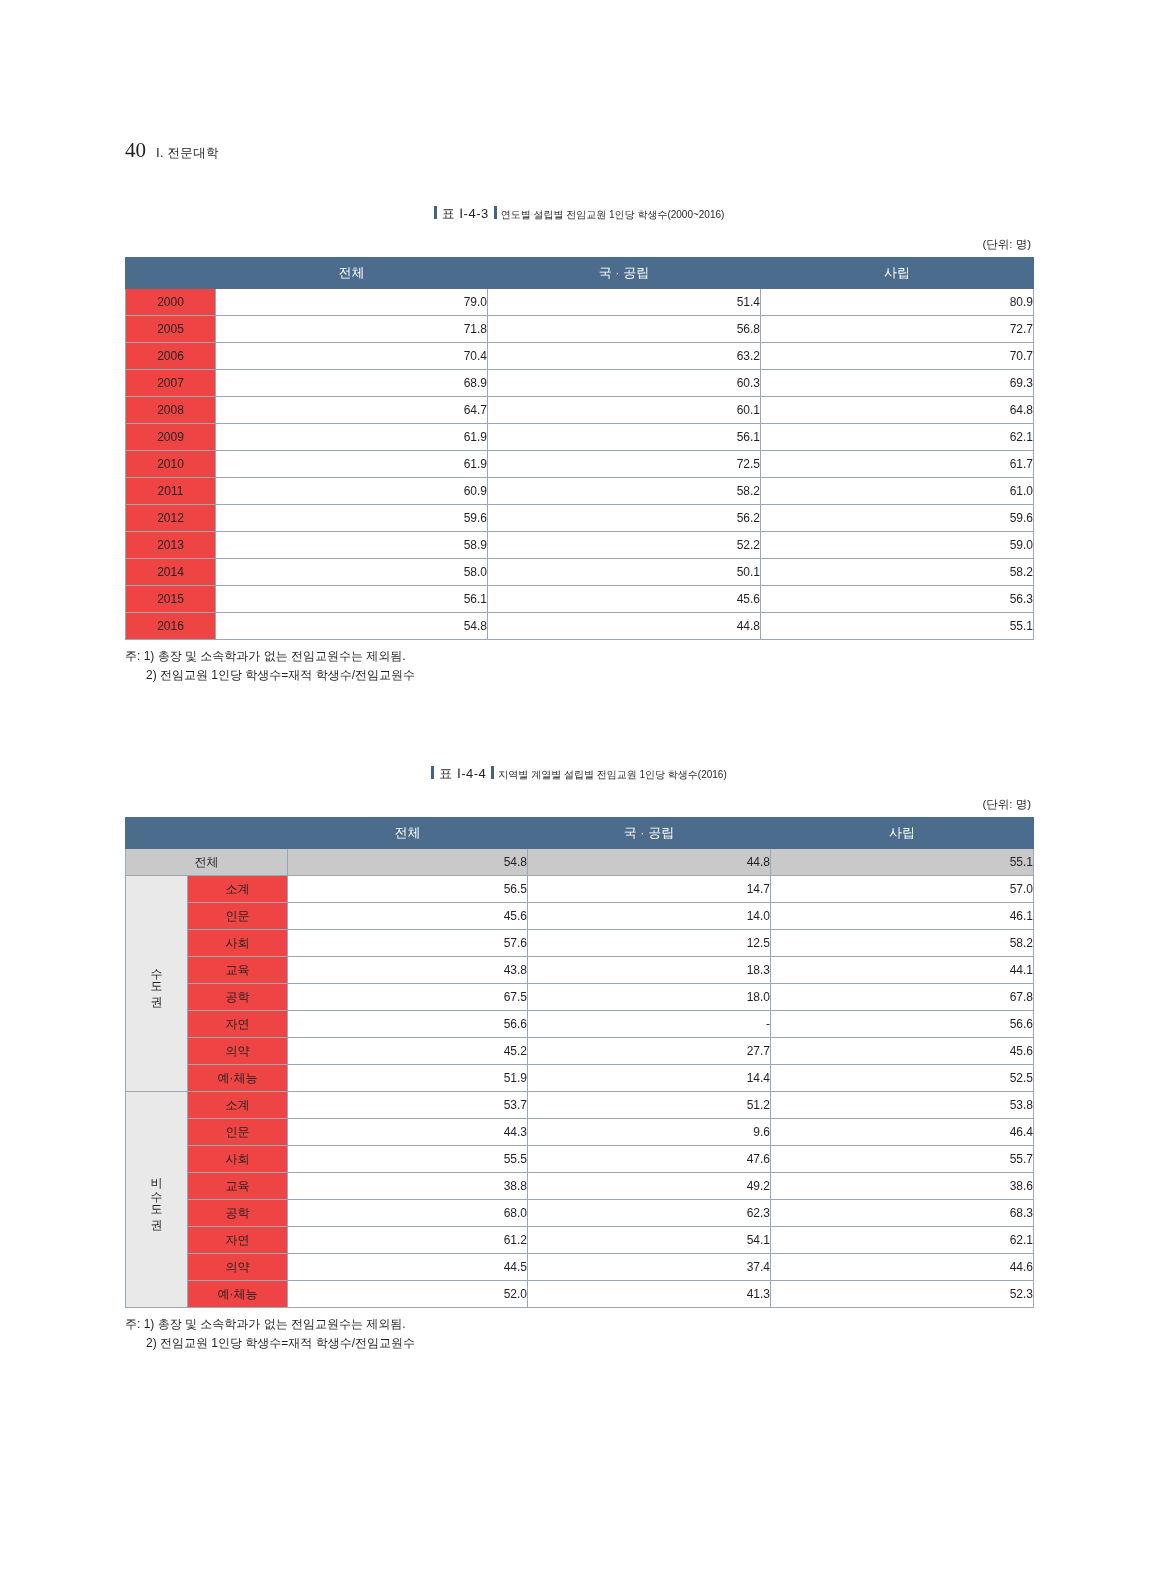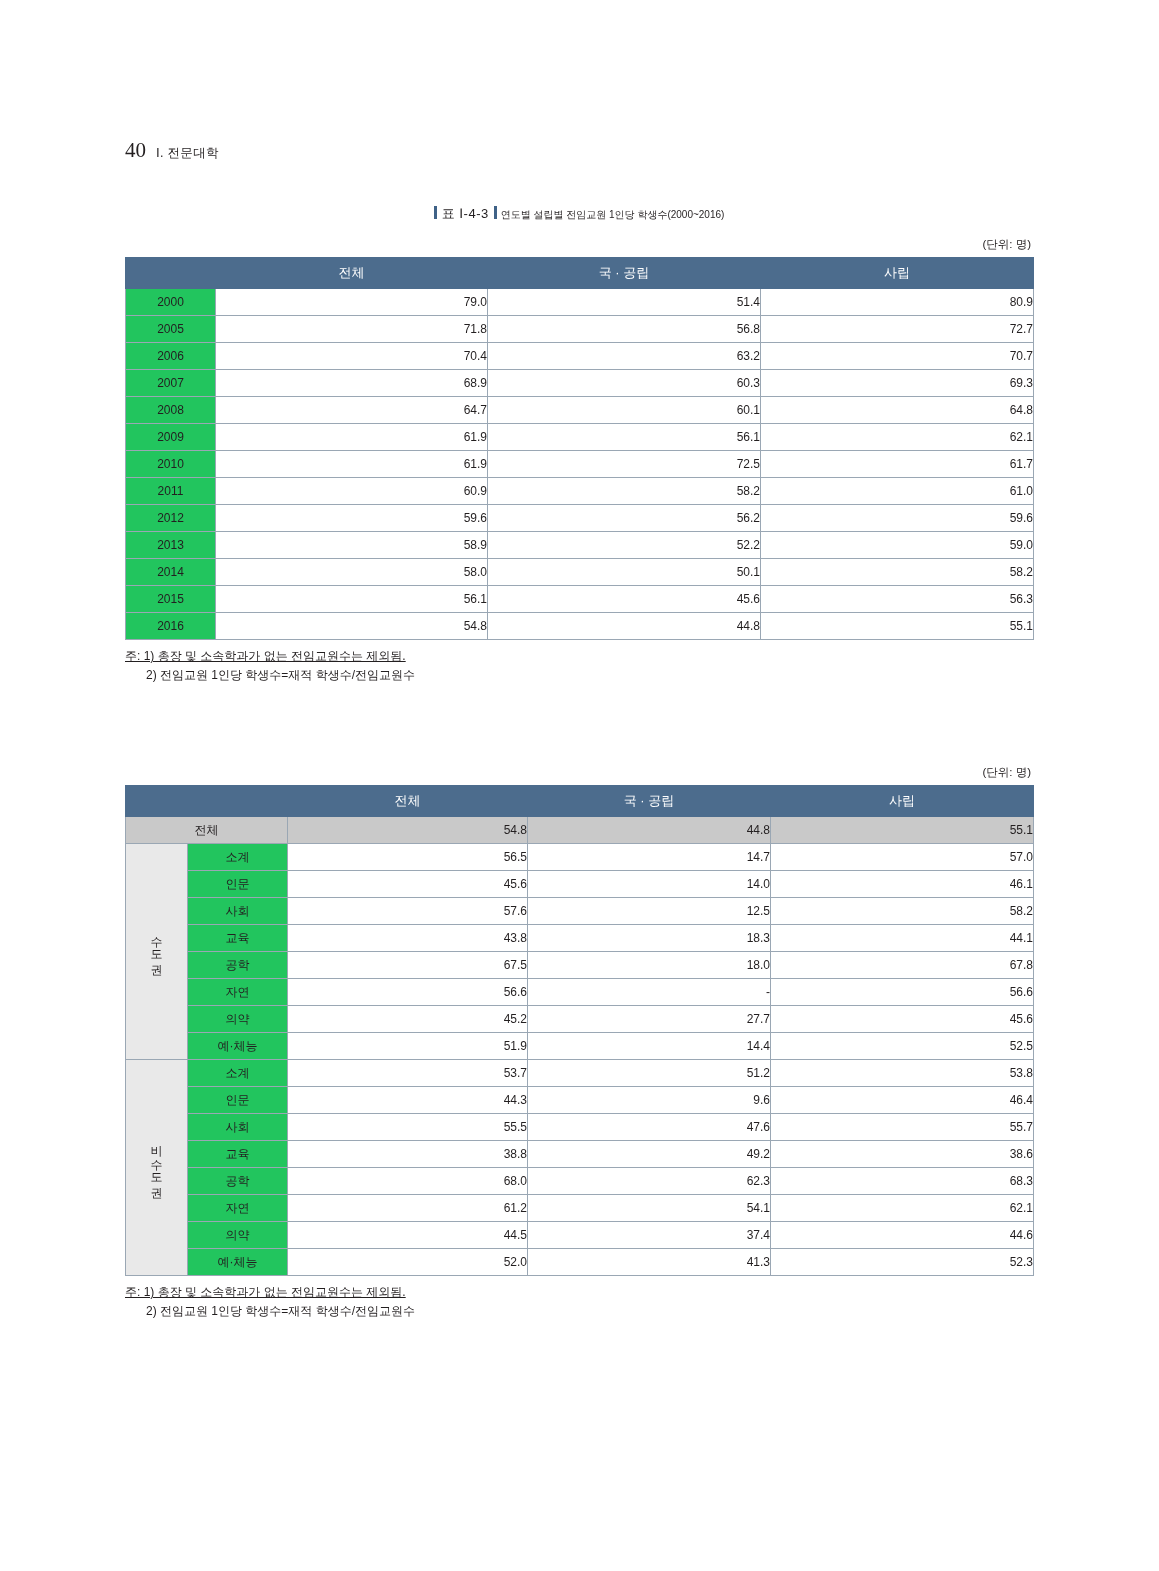--- a/index.html
+++ b/index.html
@@ -105,21 +105,21 @@
     font-size: 13px;
     text-align: center;
     border: 1px solid #4c6c8d;
     height: 31px;
   }
   table.data thead th.firstcol {
     background: #4c6c8d;
     border: 1px solid #4c6c8d;
   }
   td.rowhead {
-    background: #22c55e;
+    background: #ef4444;
     text-align: center;
     font-size: 12.5px;
   }
   td.num {
     text-align: right;
     padding-right: 11px;
     font-size: 12.5px;
   }
   td.total-row {
     background: #c9c9c9;
@@ -140,21 +140,21 @@
   }
   .notes {
     margin-top: 7px;
     font-size: 12px;
     line-height: 1.55;
     color: #231f20;
   }
   .notes div {
     white-space: nowrap;
   }
-  .notes .n1 { padding-left: 0px; text-decoration: underline; }
+  .notes .n1 { padding-left: 0px; }
   .notes .n2 { padding-left: 21px; }
 </style>
 </head>
 <body>
 
 <div class="page">
 
   <div class="page-header">
     <span class="page-number">40</span>
     <span class="header-chapter">Ⅰ. 전문대학</span>
@@ -263,20 +263,23 @@
       </tbody>
     </table>
 
     <div class="notes">
       <div class="n1">주: 1) 총장 및 소속학과가 없는 전임교원수는 제외됨.</div>
       <div class="n2">2) 전임교원 1인당 학생수=재적 학생수/전임교원수</div>
     </div>
   </div>
 
   <div class="table-block" id="block-2">
+    <div class="table-caption">
+      <span class="cap-bar"></span><span class="cap-label">표 Ⅰ-4-4</span><span class="cap-bar right"></span><span class="cap-title">지역별 계열별 설립별 전임교원 1인당 학생수(2016)</span>
+    </div>
     <div class="unit-line">(단위: 명)</div>
 
     <table class="data">
       <colgroup>
         <col style="width:62px">
         <col style="width:100px">
         <col style="width:240px">
         <col style="width:243px">
         <col style="width:263px">
       </colgroup>

